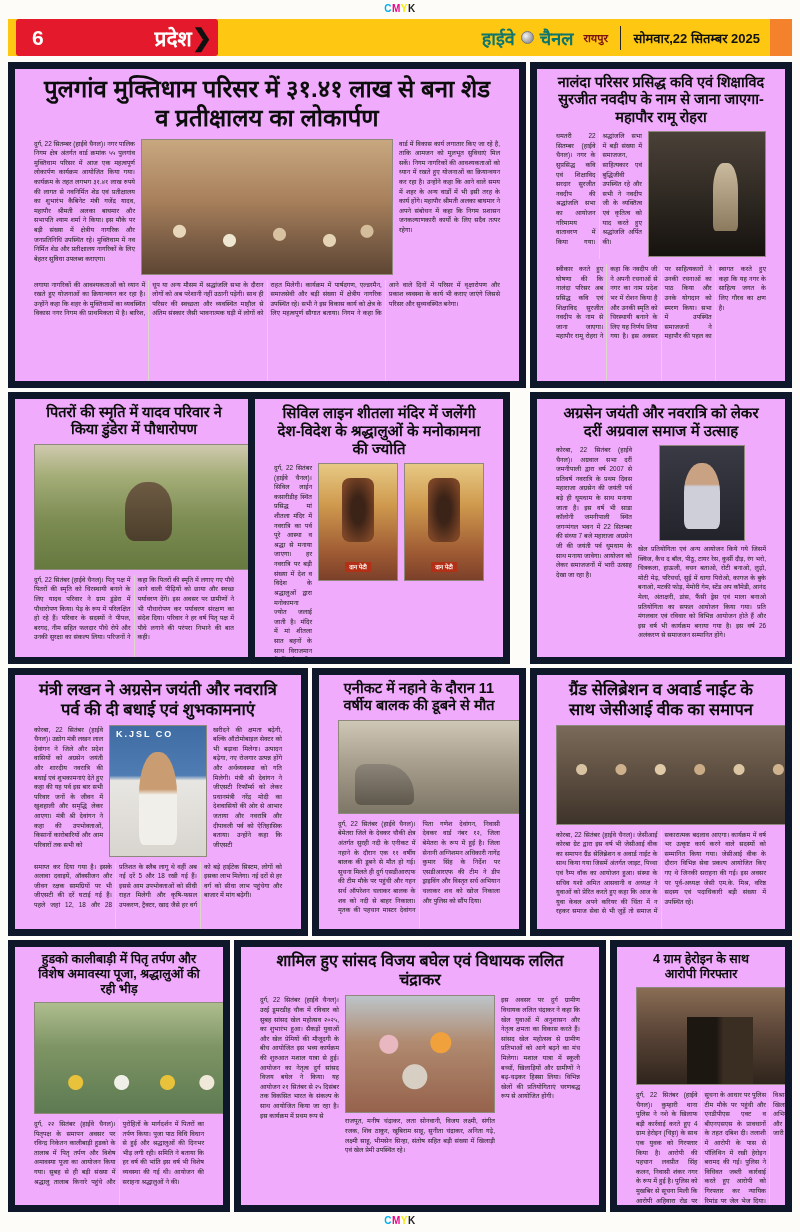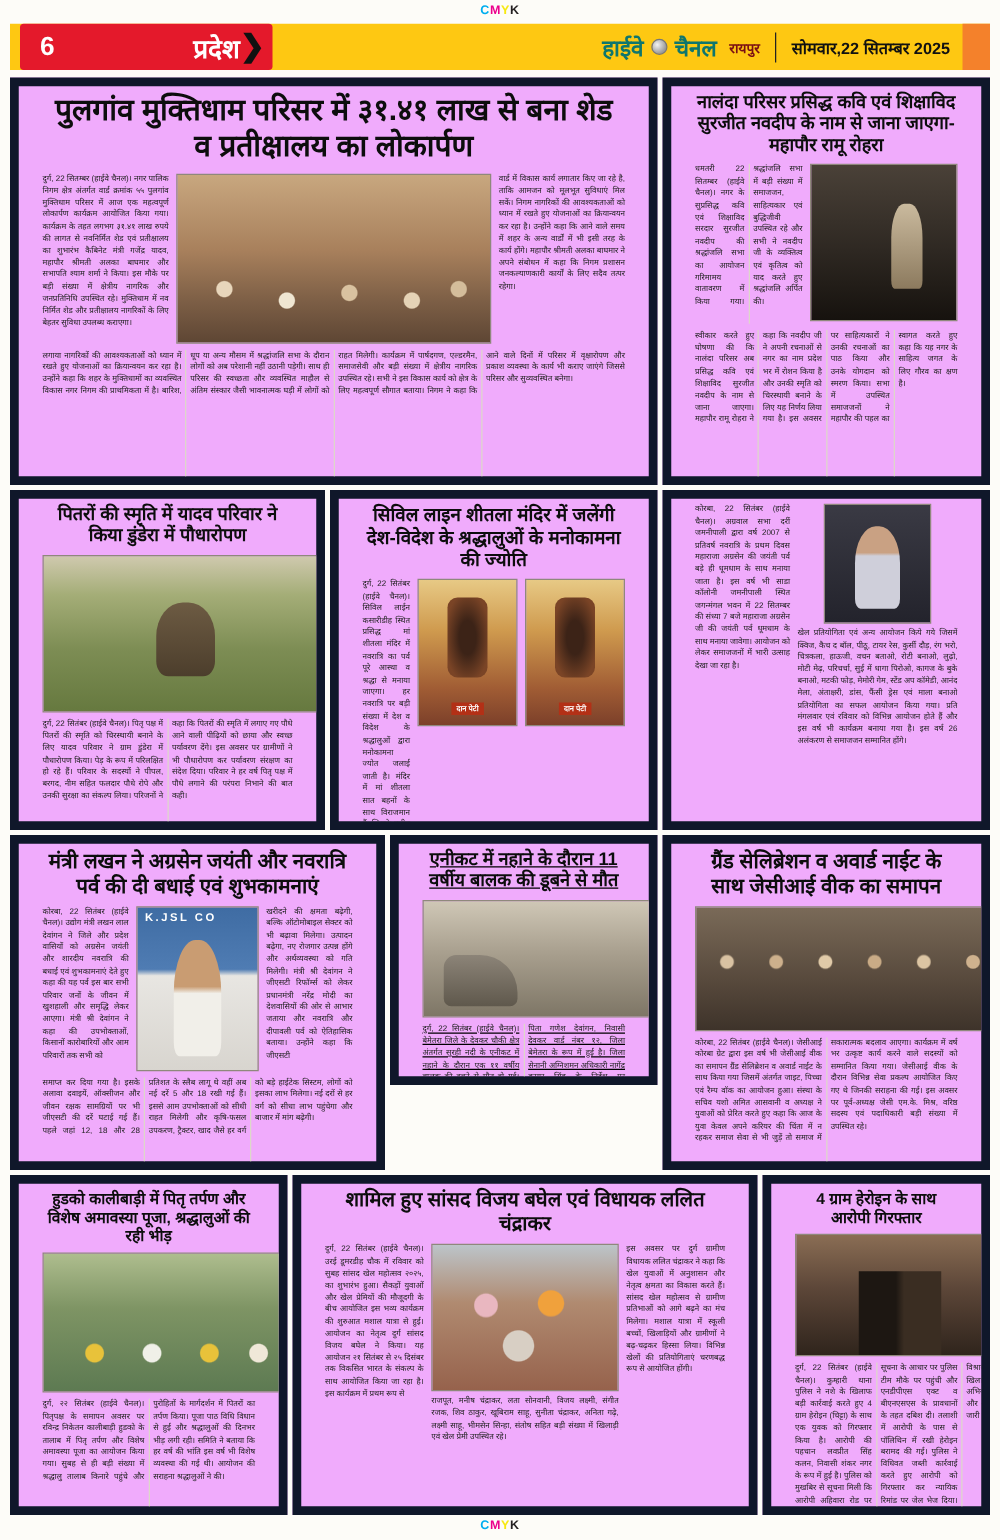--- a/index.html
+++ b/index.html
@@ -110,35 +110,36 @@
     </div>
     <div class="body-txt cols4" style="margin-top:5px; height:128px;">स्वीकार करते हुए घोषणा की कि नालंदा परिसर अब प्रसिद्ध कवि एवं शिक्षाविद सुरजीत नवदीप के नाम से जाना जाएगा। महापौर रामू रोहरा ने कहा कि नवदीप जी ने अपनी रचनाओं से नगर का नाम प्रदेश भर में रोशन किया है और उनकी स्मृति को चिरस्थायी बनाने के लिए यह निर्णय लिया गया है। इस अवसर पर साहित्यकारों ने उनकी रचनाओं का पाठ किया और उनके योगदान को स्मरण किया। सभा में उपस्थित समाजजनों ने महापौर की पहल का स्वागत करते हुए कहा कि यह नगर के साहित्य जगत के लिए गौरव का क्षण है।</div>
   </div>
 
   <div class="art" style="left:8px; top:392px; width:252px; height:272px;">
     <div class="hl" style="font-size:14.5px; margin:1px 0 5px;">पितरों की स्मृति में यादव परिवार ने किया डुंडेरा में पौधारोपण</div>
     <div class="photo ph-plant" style="width:238px; height:126px; margin:0 auto 5px;"></div>
     <div class="body-txt cols2" style="height:96px;">दुर्ग, 22 सितंबर (हाईवे चैनल)। पितृ पक्ष में पितरों की स्मृति को चिरस्थायी बनाने के लिए यादव परिवार ने ग्राम डुंडेरा में पौधारोपण किया। पेड़ के रूप में परिलक्षित हो रहे हैं। परिवार के सदस्यों ने पीपल, बरगद, नीम सहित फलदार पौधे रोपे और उनकी सुरक्षा का संकल्प लिया। परिजनों ने कहा कि पितरों की स्मृति में लगाए गए पौधे आने वाली पीढ़ियों को छाया और स्वच्छ पर्यावरण देंगे। इस अवसर पर ग्रामीणों ने भी पौधारोपण कर पर्यावरण संरक्षण का संदेश दिया। परिवार ने हर वर्ष पितृ पक्ष में पौधे लगाने की परंपरा निभाने की बात कही।</div>
   </div>
 
-  <div class="art" style="left:264px; top:392px; width:262px; height:272px;">
+  <div class="art" style="left:248px; top:392px; width:262px; height:272px;">
     <div class="hl" style="font-size:15px; margin:1px 0 5px;">सिविल लाइन शीतला मंदिर में जलेंगी देश-विदेश के श्रद्धालुओं के मनोकामना की ज्योति</div>
     <div class="row">
       <div class="body-txt grow">दुर्ग, 22 सितंबर (हाईवे चैनल)। सिविल लाईन कसारीडीह स्थित प्रसिद्ध मां शीतला मंदिर में नवरात्रि का पर्व पूरे आस्था व श्रद्धा से मनाया जाएगा। हर नवरात्रि पर बड़ी संख्या में देश व विदेश के श्रद्धालुओं द्वारा मनोकामना ज्योत जलाई जाती है। मंदिर में मां शीतला सात बहनों के साथ विराजमान हैं, जिसके करीब एक स्वयंभू शिवलिंग भी है।</div>
       <div class="photo ph-temple" style="width:80px; height:118px;">
         <span class="ph-label dan-peti">दान पेटी</span>
       </div>
       <div class="photo ph-temple" style="width:80px; height:118px;">
         <span class="ph-label dan-peti">दान पेटी</span>
       </div>
     </div>
     <div class="body-txt cols2" style="margin-top:5px; height:92px;">जलकुण्ड का पानी कभी सूखता नहीं है। ऐसी मान्यता है कि जलकुण्ड के पानी के सेवन से असाध्य रोग दूर होने के साथ मनोकामना पूर्ण होती है। फलस्वरूप इस संबंध में समिति ने बताया कि नवरात्रि पर्व के लिए मंदिर को आकर्षक रूप से सजाया गया है। २२ सितंबर की शाम पूजा अर्चना के साथ घट स्थापना होगी। भक्तों की सुविधा के लिए दर्शन की विशेष व्यवस्था की गई है और नवरात्रि के दौरान प्रतिदिन आरती व भजन संध्या का आयोजन किया जाएगा। मंदिर परिसर में सुरक्षा और व्यवस्था के लिए समिति के सदस्य तैनात रहेंगे।</div>
   </div>
 
   <div class="art" style="left:530px; top:392px; width:262px; height:272px;">
+    <div class="hl" style="font-size:15px; margin:1px 0 5px;">अग्रसेन जयंती और नवरात्रि को लेकर दरीं अग्रवाल समाज में उत्साह</div>
     <div class="row">
       <div class="body-txt grow">कोरबा, 22 सितंबर (हाईवे चैनल)। अग्रवाल सभा दरीं जमनीपाली द्वारा वर्ष 2007 से प्रतिवर्ष नवरात्रि के प्रथम दिवस महाराजा अग्रसेन की जयंती पर्व बड़े ही धूमधाम के साथ मनाया जाता है। इस वर्ष भी साडा कॉलोनी जमनीपाली स्थित जगन्मंगल भवन में 22 सितम्बर की संध्या 7 बजे महाराजा अग्रसेन जी की जयंती पर्व धूमधाम के साथ मनाया जावेगा। आयोजन को लेकर समाजजनों में भारी उत्साह देखा जा रहा है।</div>
       <div style="width:128px;">
         <div class="photo ph-portrait-dark" style="width:86px; height:96px; margin:0 auto 3px;"></div>
         <div class="body-txt" style="height:112px; overflow:hidden;">खेल प्रतियोगिता एवं अन्य आयोजन किये गये जिसमें क्विज, कैच द बॉल, पीठू, टायर रेस, कुर्सी दौड़, रंग भरो, चित्रकला, हाऊजी, वचन बताओ, रोटी बनाओ, लुढ़ो, मोटी मेढ़, परिचर्चा, सुई में धागा पिरोओ, कागज के बुके बनाओ, मटकी फोड़, मेमोरी गेम, स्टेंड अप कॉमेडी, आनंद मेला, अंताक्षरी, डांस, फैंसी ड्रेस एवं माला बनाओ प्रतियोगिता का सफल आयोजन किया गया। प्रति मंगलवार एवं रविवार को विभिन्न आयोजन होते हैं और इस वर्ष भी कार्यक्रम बनाया गया है। इस वर्ष 26 अलंकरण से समाजजन सम्मानित होंगे।</div>
       </div>
     </div>
   </div>
 
   <div class="art" style="left:8px; top:668px; width:300px; height:268px;">
@@ -146,21 +147,21 @@
     <div class="row">
       <div class="body-txt grow">कोरबा, 22 सितंबर (हाईवे चैनल)। उद्योग मंत्री लखन लाल देवांगन ने जिले और प्रदेश वासियों को अग्रसेन जयंती और शारदीय नवरात्रि की बधाई एवं शुभकामनाएं देते हुए कहा की यह पर्व इस बार सभी परिवार जनों के जीवन में खुशहाली और समृद्धि लेकर आएगा। मंत्री श्री देवांगन ने कहा की उपभोक्ताओं, किसानों कारोबारियों और आम परिवारों तक सभी को</div>
       <div class="photo ph-minister" style="width:98px; height:132px;">
         <span class="ph-label" style="top:3px; left:6px; font-size:9px; letter-spacing:2px;">K.JSL  CO</span>
       </div>
       <div class="body-txt grow">खरीदने की क्षमता बढ़ेगी, बल्कि ऑटोमोबाइल सेक्टर को भी बढ़ावा मिलेगा। उत्पादन बढ़ेगा, नए रोजगार उत्पन्न होंगे और अर्थव्यवस्था को गति मिलेगी। मंत्री श्री देवांगन ने जीएसटी रिफॉर्म्स को लेकर प्रधानमंत्री नरेंद्र मोदी का देशवासियों की ओर से आभार जताया और नवरात्रि और दीपावली पर्व को ऐतिहासिक बताया। उन्होंने कहा कि जीएसटी</div>
     </div>
     <div class="body-txt cols3" style="margin-top:5px; height:86px;">समाप्त कर दिया गया है। इसके अलावा दवाइयें, ऑक्सीजन और जीवन रक्षक सामग्रियों पर भी जीएसटी की दरें घटाई गई हैं। पहले जहां 12, 18 और 28 प्रतिशत के स्लैब लागू थे वहीं अब नई दरें 5 और 18 रखी गई हैं। इससे आम उपभोक्ताओं को सीधी राहत मिलेगी और कृषि-फसल उपकरण, ट्रैक्टर, खाद जैसे हर वर्ग को बड़े हाईटेक सिस्टम, लोगों को इसका लाभ मिलेगा। नई दरों से हर वर्ग को सीधा लाभ पहुंचेगा और बाजार में मांग बढ़ेगी।</div>
   </div>
 
-  <div class="art" style="left:312px; top:668px; width:214px; height:200px;text-decoration:underline;">
+  <div class="art" style="left:312px; top:668px; width:214px; height:268px;">
     <div class="hl" style="font-size:14.5px; margin:1px 0 5px;">एनीकट में नहाने के दौरान 11 वर्षीय बालक की डूबने से मौत</div>
     <div class="photo ph-street" style="width:200px; height:94px; margin:0 auto 5px;"></div>
     <div class="body-txt cols2" style="height:134px;">दुर्ग, 22 सितंबर (हाईवे चैनल)। बेमेतरा जिले के देवकर चौकी क्षेत्र अंतर्गत सुरही नदी के एनीकट में नहाने के दौरान एक ११ वर्षीय बालक की डूबने से मौत हो गई। सूचना मिलते ही दुर्ग एसडीआरएफ की टीम मौके पर पहुंची और गहन सर्च ऑपरेशन चलाकर बालक के शव को नदी से बाहर निकाला। मृतक की पहचान मास्टर देवांगन पिता गणेश देवांगन, निवासी देवकर वार्ड नंबर १२, जिला बेमेतरा के रूप में हुई है। जिला सेनानी अग्निशमन अधिकारी नागेंद्र कुमार सिंह के निर्देश पर एसडीआरएफ की टीम ने डीप ड्राइविंग और विस्तृत सर्च अभियान चलाकर शव को खोज निकाला और पुलिस को सौंप दिया।</div>
   </div>
 
   <div class="art" style="left:530px; top:668px; width:262px; height:268px;">
     <div class="hl" style="font-size:16.5px; margin:1px 0 5px;">ग्रैंड सेलिब्रेशन व अवार्ड नाईट के साथ जेसीआई वीक का समापन</div>
     <div class="photo ph-group" style="width:248px; height:100px; margin:0 auto 5px;"></div>
     <div class="body-txt cols2" style="height:122px;">कोरबा, 22 सितंबर (हाईवे चैनल)। जेसीआई कोरबा ग्रेट द्वारा इस वर्ष भी जेसीआई वीक का समापन ग्रैंड सेलिब्रेशन व अवार्ड नाईट के साथ किया गया जिसमें अंतर्गत जाइट, पिच्चा एवं रैम्प वॉक का आयोजन हुआ। संस्था के सचिव यशो अमित आसवानी व अध्यक्ष ने युवाओं को प्रेरित करते हुए कहा कि आज के युवा केवल अपने करियर की चिंता में न रहकर समाज सेवा से भी जुड़ें तो समाज में सकारात्मक बदलाव आएगा। कार्यक्रम में वर्ष भर उत्कृष्ट कार्य करने वाले सदस्यों को सम्मानित किया गया। जेसीआई वीक के दौरान विभिन्न सेवा प्रकल्प आयोजित किए गए थे जिनकी सराहना की गई। इस अवसर पर पूर्व-अध्यक्ष जेसी एम.के. मिश्र, वरिष्ठ सदस्य एवं पदाधिकारी बड़ी संख्या में उपस्थित रहे।</div>
   </div>

